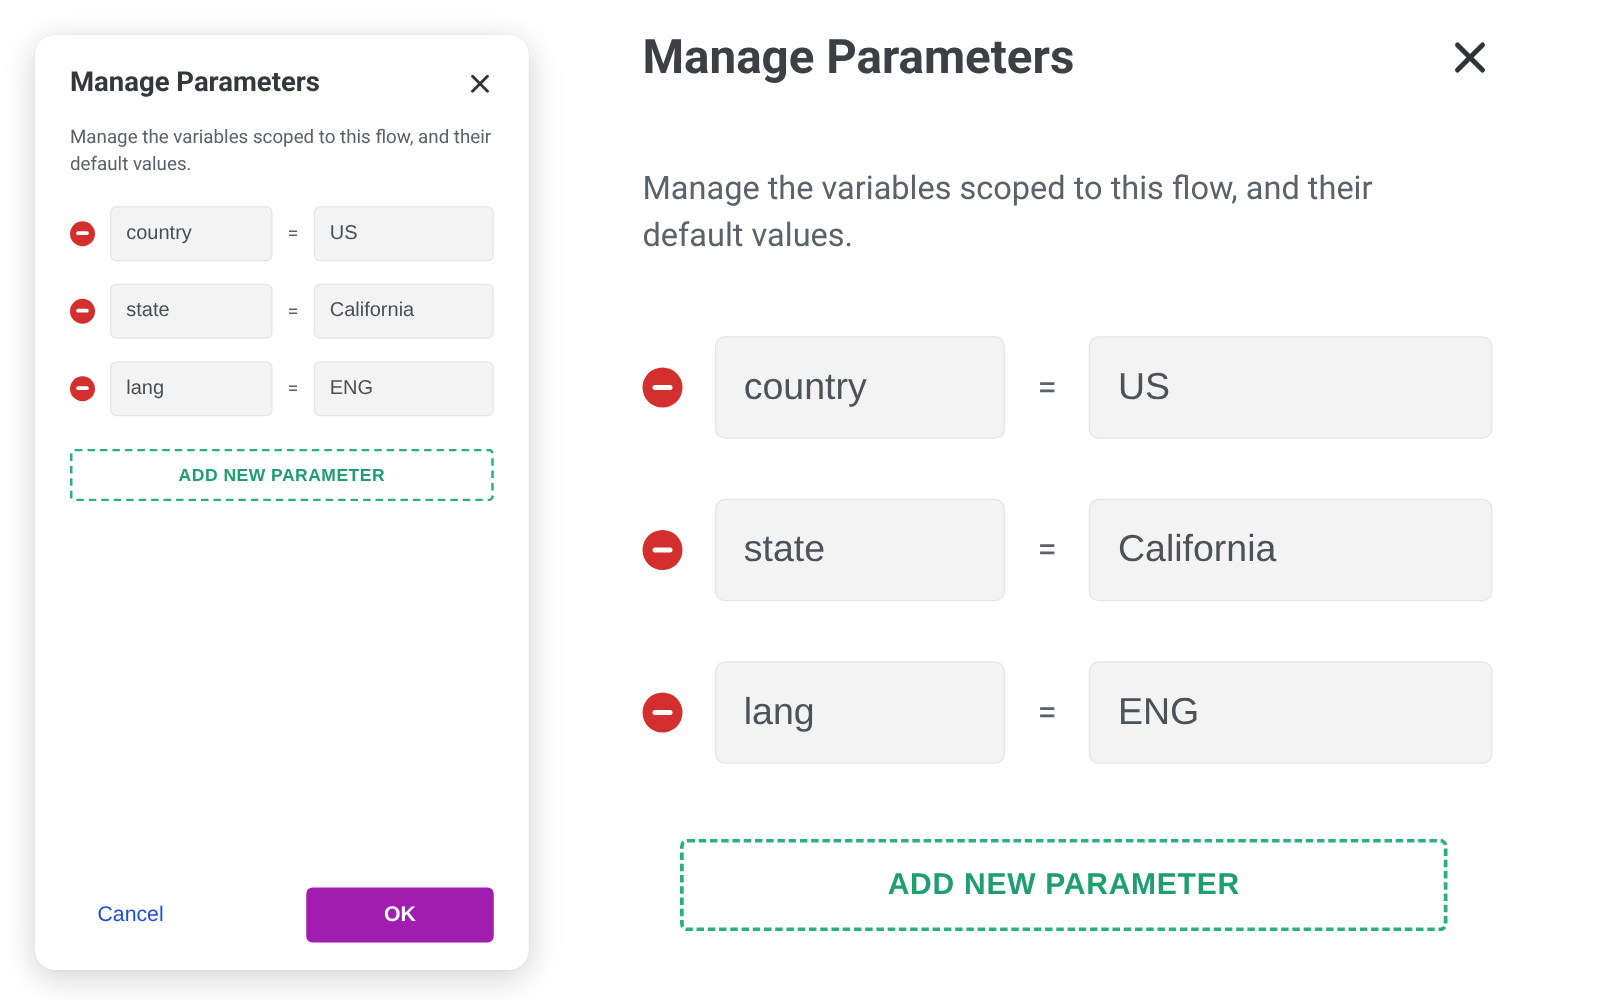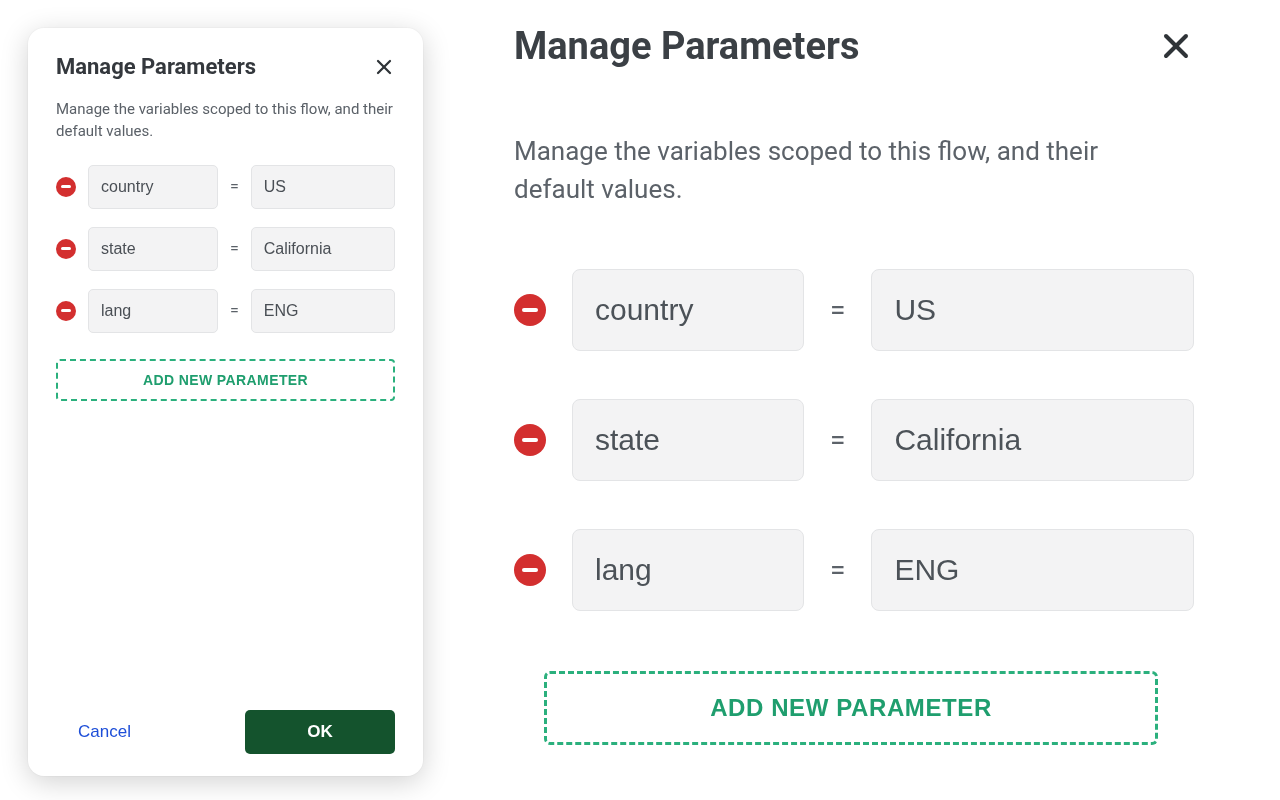--- a/index.html
+++ b/index.html
@@ -62,21 +62,21 @@
     margin-top: auto;
     display: flex; align-items: center; justify-content: flex-end; gap: 28px;
     padding-top: 8px;
   }
   .btn-cancel {
     background: transparent; border: none; cursor: pointer;
     font-size: 17px; color: #1d4ed8;
     margin-right:auto; margin-left:22px;
   }
   .btn-ok {
-    background: #14532d; color: #fff; border: none; cursor: pointer;
+    background: #a21caf; color: #fff; border: none; cursor: pointer;
     font-size: 17px; font-weight: 600;
     width: 150px; height: 44px; border-radius: 5px;
   }
 
   
   .zoom {
     position: absolute;
     left: 514px; top: 24px;
     width: 680px;
   }

